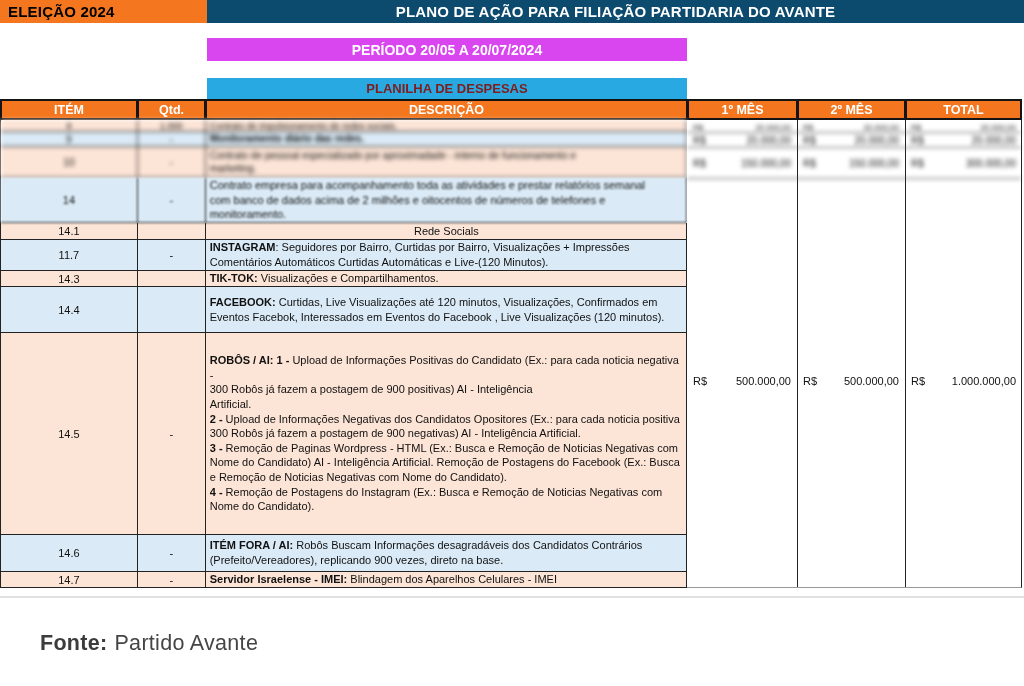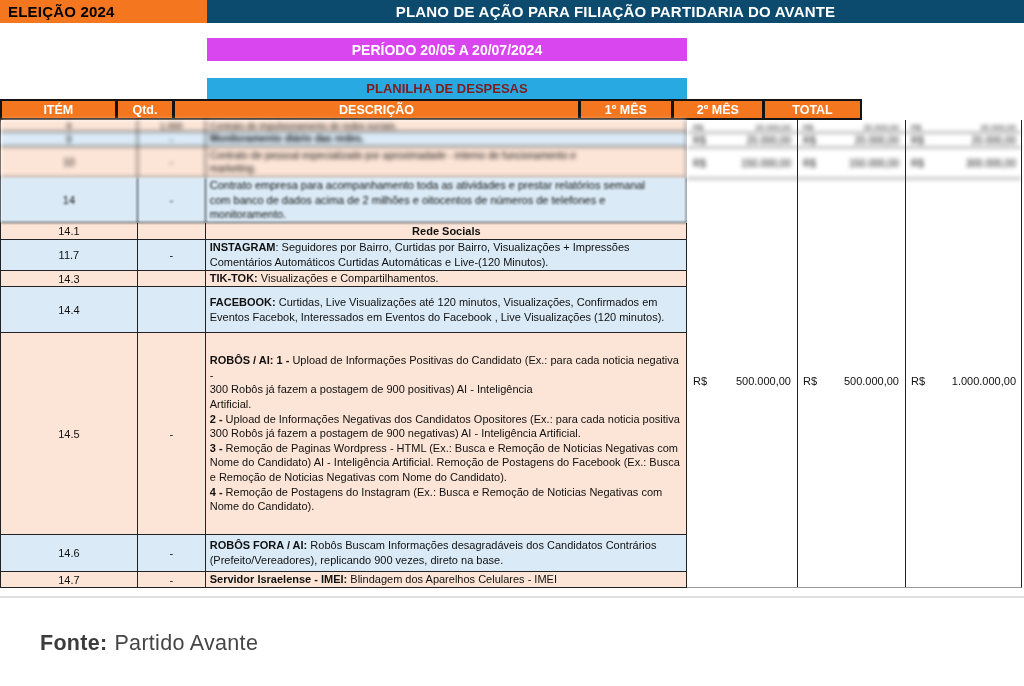--- a/index.html
+++ b/index.html
@@ -25,41 +25,41 @@
     background:#d946ef; color:#fff; font-weight:bold; font-size:14px;
     display:flex; align-items:center; justify-content:center;
   }
   .sheetbar {
     position:absolute; left:207px; top:78px; width:480px; height:21px;
     background:#29A9E1; color:#7f1d1d; font-weight:bold; font-size:13px;
     display:flex; align-items:center; justify-content:center;
   }
 
   
-  .thead { position:absolute; left:0; top:99px; width:862px; height:21px; display:flex; }
+  .thead { position:absolute; left:0; top:99px; width:1022px; height:21px; display:flex; }
   .hcell {
     background:#F4771F; color:#fff; font-weight:bold; font-size:12.5px;
     border:2px solid #141414; border-right-width:1px;
     display:flex; align-items:center; justify-content:center;
   }
   .hcell:last-child { border-right-width:2px; }
   .w-item{width:137px}.w-qtd{width:68px}.w-desc{width:482px}
   .w-m1{width:110px}.w-m2{width:108px}.w-tot{width:117px}
 
   
   .lbody { position:absolute; left:0; top:120px; width:687px; border-left:1px solid #222; }
   .trow { display:flex; border-bottom:1px solid #222; }
   .cell { border-right:1px solid #222; overflow:hidden; }
   .c-item { width:137px; display:flex; align-items:center; justify-content:center; font-size:11px; }
   .c-qtd  { width:68px;  display:flex; align-items:center; justify-content:center; font-size:11px; }
   .c-desc { width:482px; font-size:11px; line-height:14.6px; padding:1px 3px 1px 4px;
             display:flex; flex-direction:column; justify-content:center; }
   .pre { white-space:pre-line; }
   .b { font-weight:bold; }
-  .center-bold { text-align:center; font-weight:bold; width:100%; }
+  .center-bold { text-align:center; font-weight:normal; width:100%; }
   .bg-salmon { background:#FCE4D6; }
   .bg-blue   { background:#DAEAF6; }
 
   .blur-strip { filter:blur(2.1px); }
   .blur-soft  { filter:blur(1.2px); }
 
   
   .rbody {
     position:absolute; left:687px; top:120px; width:335px; height:468px;
     background:#fff; border-right:1px solid #222; border-bottom:1px solid #999;
@@ -176,21 +176,21 @@
 e Remoção de Noticias Negativas com Nome do Candidato).</span></div>
         <div class="pre"><span class="b">4 - </span><span>Remoção de Postagens do Instagram (Ex.: Busca e Remoção de Noticias Negativas com
 Nome do Candidato).</span></div>
       </div>
     </div>
 
     <div class="trow bg-blue" style="height:37px">
       <div class="cell c-item">14.6</div>
       <div class="cell c-qtd">-</div>
       <div class="cell c-desc">
-          <div class="pre"><span class="b">ROBÔS FORA / AI:</span><span> Robôs Buscam Informações desagradáveis dos Candidatos Contrários
+          <div class="pre"><span class="b">ITÉM FORA / AI:</span><span> Robôs Buscam Informações desagradáveis dos Candidatos Contrários
 (Prefeito/Vereadores), replicando 900 vezes, direto na base.</span></div>
         </div>
     </div>
 
     <div class="trow bg-salmon" style="height:16px">
       <div class="cell c-item">14.7</div>
       <div class="cell c-qtd">-</div>
       <div class="cell c-desc">
           <div class="pre"><span class="b">Servidor Israelense - IMEI:</span><span> Blindagem dos Aparelhos Celulares - IMEI</span></div>
         </div>

